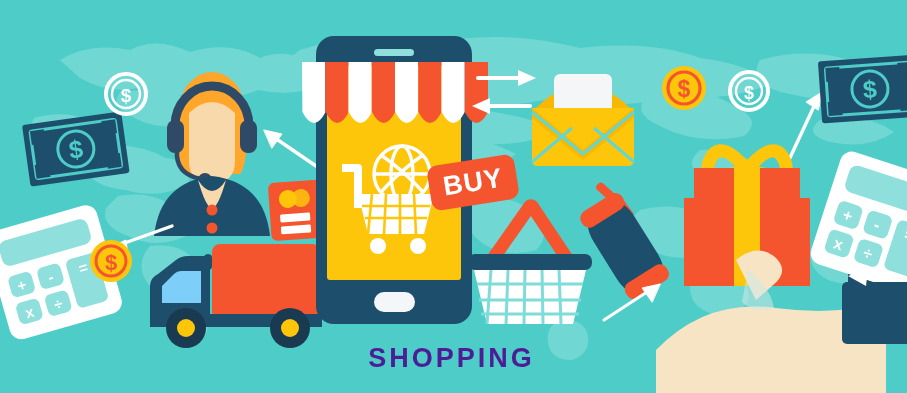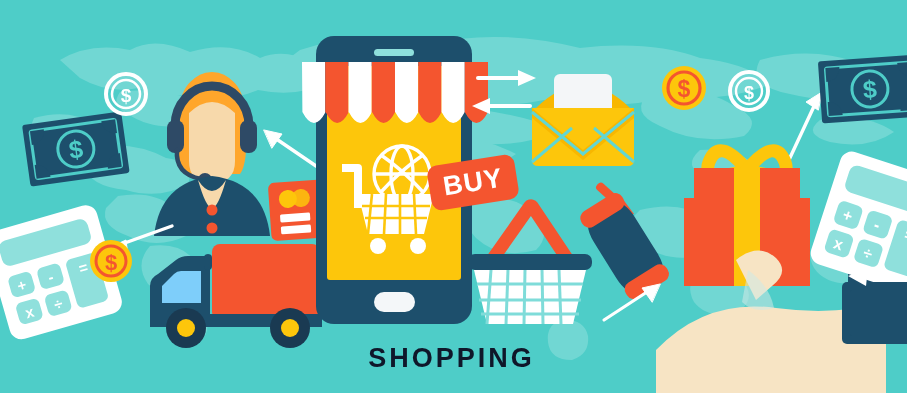--- a/index.html
+++ b/index.html
@@ -14,21 +14,21 @@
   .map{position:absolute;inset:0;opacity:.55;}
   .map svg{width:100%;height:100%;display:block;}
 
   
   .svgbox{position:absolute;}
   .svgbox svg{display:block;overflow:visible;}
 
   
   #title{
     position:absolute;left:0;right:4px;top:343px;text-align:center;
-    color:#0f172a;font-weight:bold;font-size:27px;letter-spacing:3px;
+    color:#4c1d95;font-weight:bold;font-size:27px;letter-spacing:3px;
     font-family:"Liberation Sans", sans-serif;
   }
 
   
   #buy-badge{
     position:absolute;left:429px;top:160px;width:88px;height:45px;
     background:#f4552f;border-radius:10px;
     transform:rotate(-9deg);
     display:flex;align-items:center;justify-content:center;
   }

